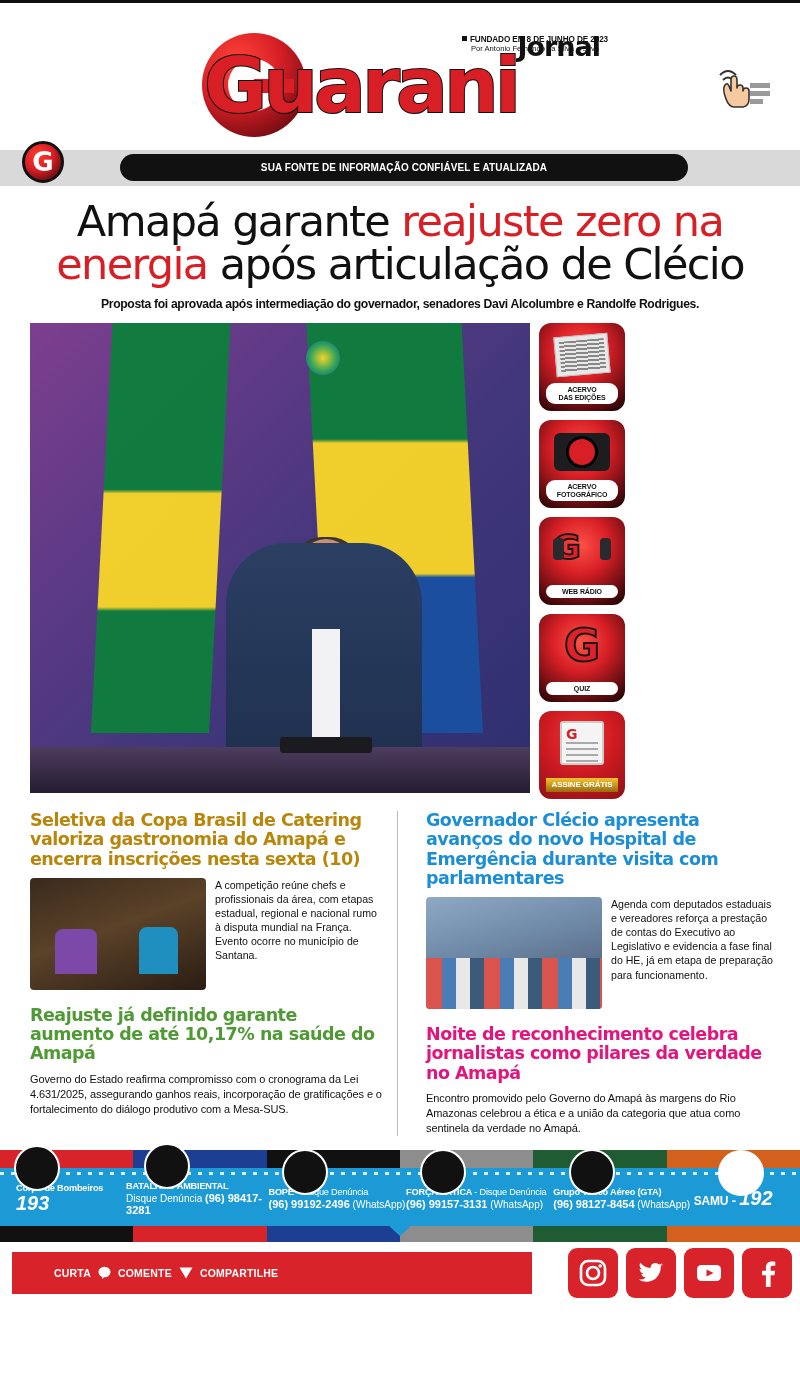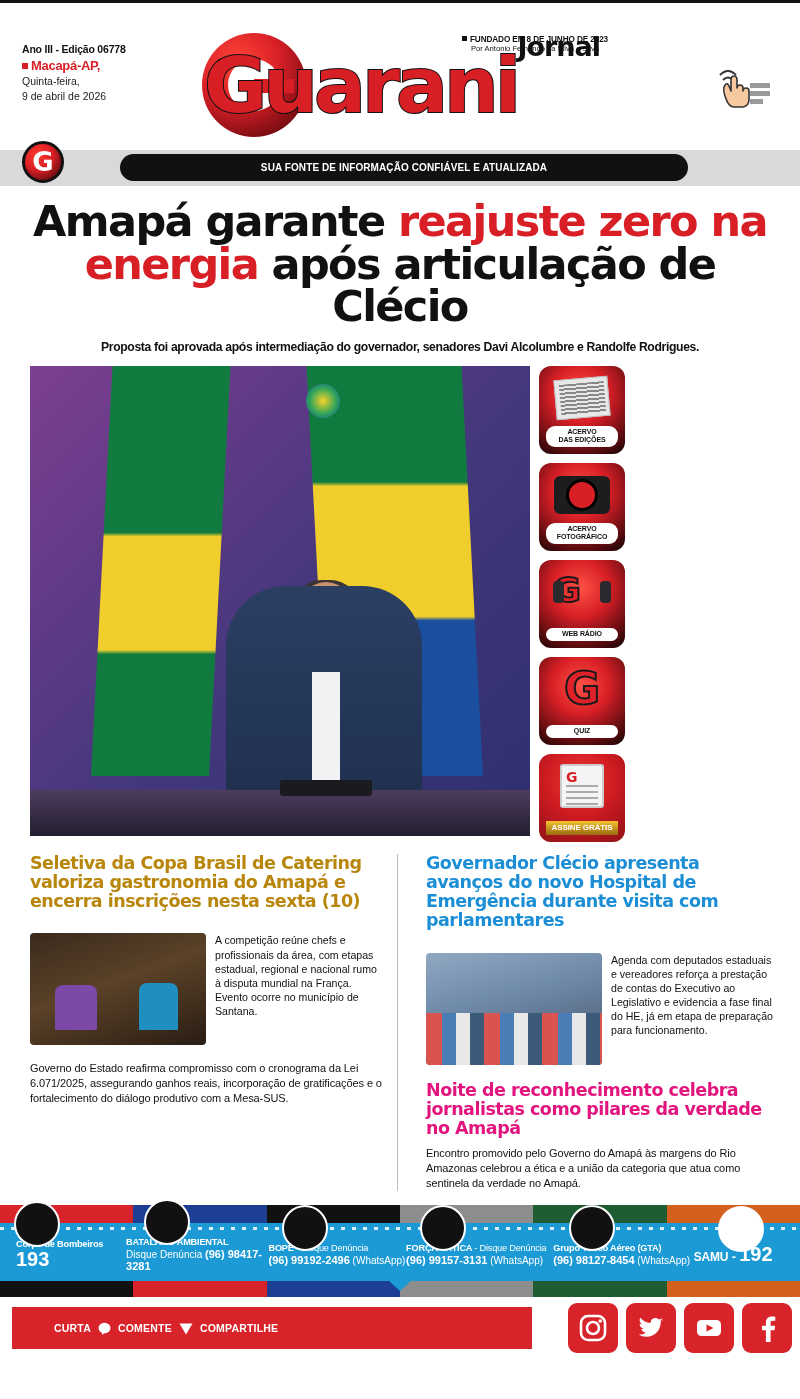--- a/index.html
+++ b/index.html
@@ -73,21 +73,21 @@
     position: absolute; left: 120px; top: 4px; width: 568px; height: 27px;
     background: #111; border-radius: 14px;
     display: flex; align-items: center; justify-content: center; text-align: right;
   }
   .tagline-pill span { color: #fff; font-size: 10px; font-weight: 700; letter-spacing: 0.1px; }
 
   
   .lead { padding: 14px 26px 0 26px; }
   .lead h1 {
     font-size: 43px; line-height: 0.99; letter-spacing: -1.6px;
-    font-weight: 700; color: #111; text-align: center;
+    font-weight: 400; color: #111; text-align: center;
     font-family: "DejaVu Sans", sans-serif;
   }
   .lead h1 em { font-style: normal; color: #d81f26; }
   .lead .subhead {
     margin-top: 12px; font-size: 12.2px; font-weight: 700; color: #111;
     text-align: center; letter-spacing: -0.35px;
   }
 
   
   .hero-row { display: flex; gap: 9px; padding: 12px 22px 0 30px; }
@@ -152,21 +152,21 @@
   .articles { padding: 12px 22px 0 30px; display: flex; gap: 12px; }
   .col { width: 375px; }
   .col.left { padding-right: 14px; border-right: 1px solid #bbb; }
   .col.right { padding-left: 16px; }
   .art-h { font-size: 17.5px; font-weight: 700; line-height: 1.1; letter-spacing: -0.5px;
     font-family:"DejaVu Sans",sans-serif; }
   .art-h.gold { color: #b8860b; }
   .art-h.blue { color: #1b8ed6; }
   .art-h.green { color: #4f9a34; }
   .art-h.pink { color: #e2147e; }
-  .art-body-row { display: flex; gap: 9px; margin-top: 22px; }
+  .art-body-row { display: flex; gap: 9px; margin-top: 9px; }
   .thumb { width: 176px; height: 112px; border-radius: 4px; overflow:hidden; position:relative; flex:none; }
   .thumb.food { background: linear-gradient(160deg,#3a2a1d 0%, #5b4228 45%, #2a1d14 100%); }
   .thumb.food::after { content:""; position:absolute; left:14%; bottom:14%; width:24%; height:40%;
     background:#7d49a8; border-radius:8px 8px 0 0; }
   .thumb.food::before { content:""; position:absolute; right:16%; bottom:14%; width:22%; height:42%;
     background:#1f8fbf; border-radius:8px 8px 0 0; }
   .thumb.group { background: linear-gradient(165deg,#8fa9c4 0%, #6f8aa8 40%, #46536b 100%); }
   .thumb.group::after { content:""; position:absolute; left:0; bottom:0; width:100%; height:46%;
     background: repeating-linear-gradient(90deg,#d9534f 0 16px,#4a7db5 16px 30px,#e8e8e8 30px 44px,#3c5a7a 44px 58px); }
   .art-text { font-size: 10.6px; line-height: 1.33; color: #111; }
@@ -185,46 +185,38 @@
   .emerg-bot::after { content:""; position:absolute; left:50%; top:-1px; transform:translateX(-50%);
     border-left:12px solid transparent; border-right:12px solid transparent; border-top:11px solid #1c9ad6; }
   .emerg-items { position:absolute; top:18px; left:0; right:0; height:58px; display:flex; align-items:center; }
   .em-item { position:relative; padding-top: 4px; }
   .em-logo { position:absolute; top:-34px; width:46px; height:46px; border-radius:50%;
     border:2px solid #fff; background:#111; }
   .em-title { font-size: 9.2px; font-weight:700; color:#fff; letter-spacing:-0.2px; }
   .em-title .thin { font-weight:400; }
   .em-sub { font-size: 10px; color:#fff; margin-top:1px; }
   .em-sub b { font-size: 11px; }
-  .em-big { font-size: 20px; font-weight:700; color:#fff; line-height:1.05; }
+  .em-big { font-size: 20px; font-weight:700; color:#fff; line-height:1.05;font-style:italic; }
 
   
   .social { position:relative; height: 58px; margin-top: 4px; display:flex; align-items:center; }
   .social-bar { position:absolute; left:12px; top:6px; width:520px; height:42px; background:#d8232a;
     display:flex; align-items:center; padding-left:42px; gap:7px; }
   .social-bar .txt { color:#fff; font-size:10.5px; font-weight:700; letter-spacing:0.2px; }
   .social-icons { position:absolute; right:8px; top:2px; display:flex; gap:8px; }
   .sic { width:50px; height:50px; background:#d8232a; border-radius:9px; position:relative; }
   .sic svg { position:absolute; left:50%; top:50%; transform:translate(-50%,-50%); }
 </style>
 </head>
 <body>
 
 <div class="page">
 
   <div class="masthead">
 
-    <div class="edition-block">
-      <div class="edition-line">Ano III - Edição 06778</div>
-      <div class="city-line">
-        <span class="sq"></span><span>Macapá-AP,</span>
-      </div>
-      <div class="date-line">Quinta-feira,</div>
-      <div class="date-line">9 de abril de 2026</div>
-    </div>
 
     <div class="logo-wrap">
       <div class="logo-gball"></div>
       <div class="logo-jornal">Jornal</div>
       <div class="logo-guarani">Guarani</div>
     </div>
 
     <div class="founded">
       <div class="founded-1">
         <span class="sq"></span><span>FUNDADO EM 8 DE JUNHO DE 2023</span>
@@ -330,21 +322,22 @@
 
       <div>
         <div class="art-h gold">Seletiva da Copa Brasil de Catering valoriza gastronomia do Amapá e encerra inscrições nesta sexta (10)</div>
         <div class="art-body-row">
           <div class="thumb food"></div>
           <div class="art-text">A competição reúne chefs e profissionais da área, com etapas estadual, regional e nacional rumo à disputa mundial na França. Evento ocorre no município de Santana.</div>
         </div>
       </div>
 
       <div class="blk2">
-        <div class="art-text-full">Governo do Estado reafirma compromisso com o cronograma da Lei 6.071/2025, assegurando ganhos reais, incorporação de gratificações e o fortalecimento do diálogo produtivo com a Mesa-SUS.</div>
+        <div class="art-h green">Reajuste já definido garante aumento de até 10,17% na saúde do Amapá</div>
+        <div class="art-text-full">Governo do Estado reafirma compromisso com o cronograma da Lei 4.631/2025, assegurando ganhos reais, incorporação de gratificações e o fortalecimento do diálogo produtivo com a Mesa-SUS.</div>
       </div>
 
     </div>
 
     <div class="col right">
 
       <div>
         <div class="art-h blue">Governador Clécio apresenta avanços do novo Hospital de Emergência durante visita com parlamentares</div>
         <div class="art-body-row">
           <div class="thumb group"></div>

